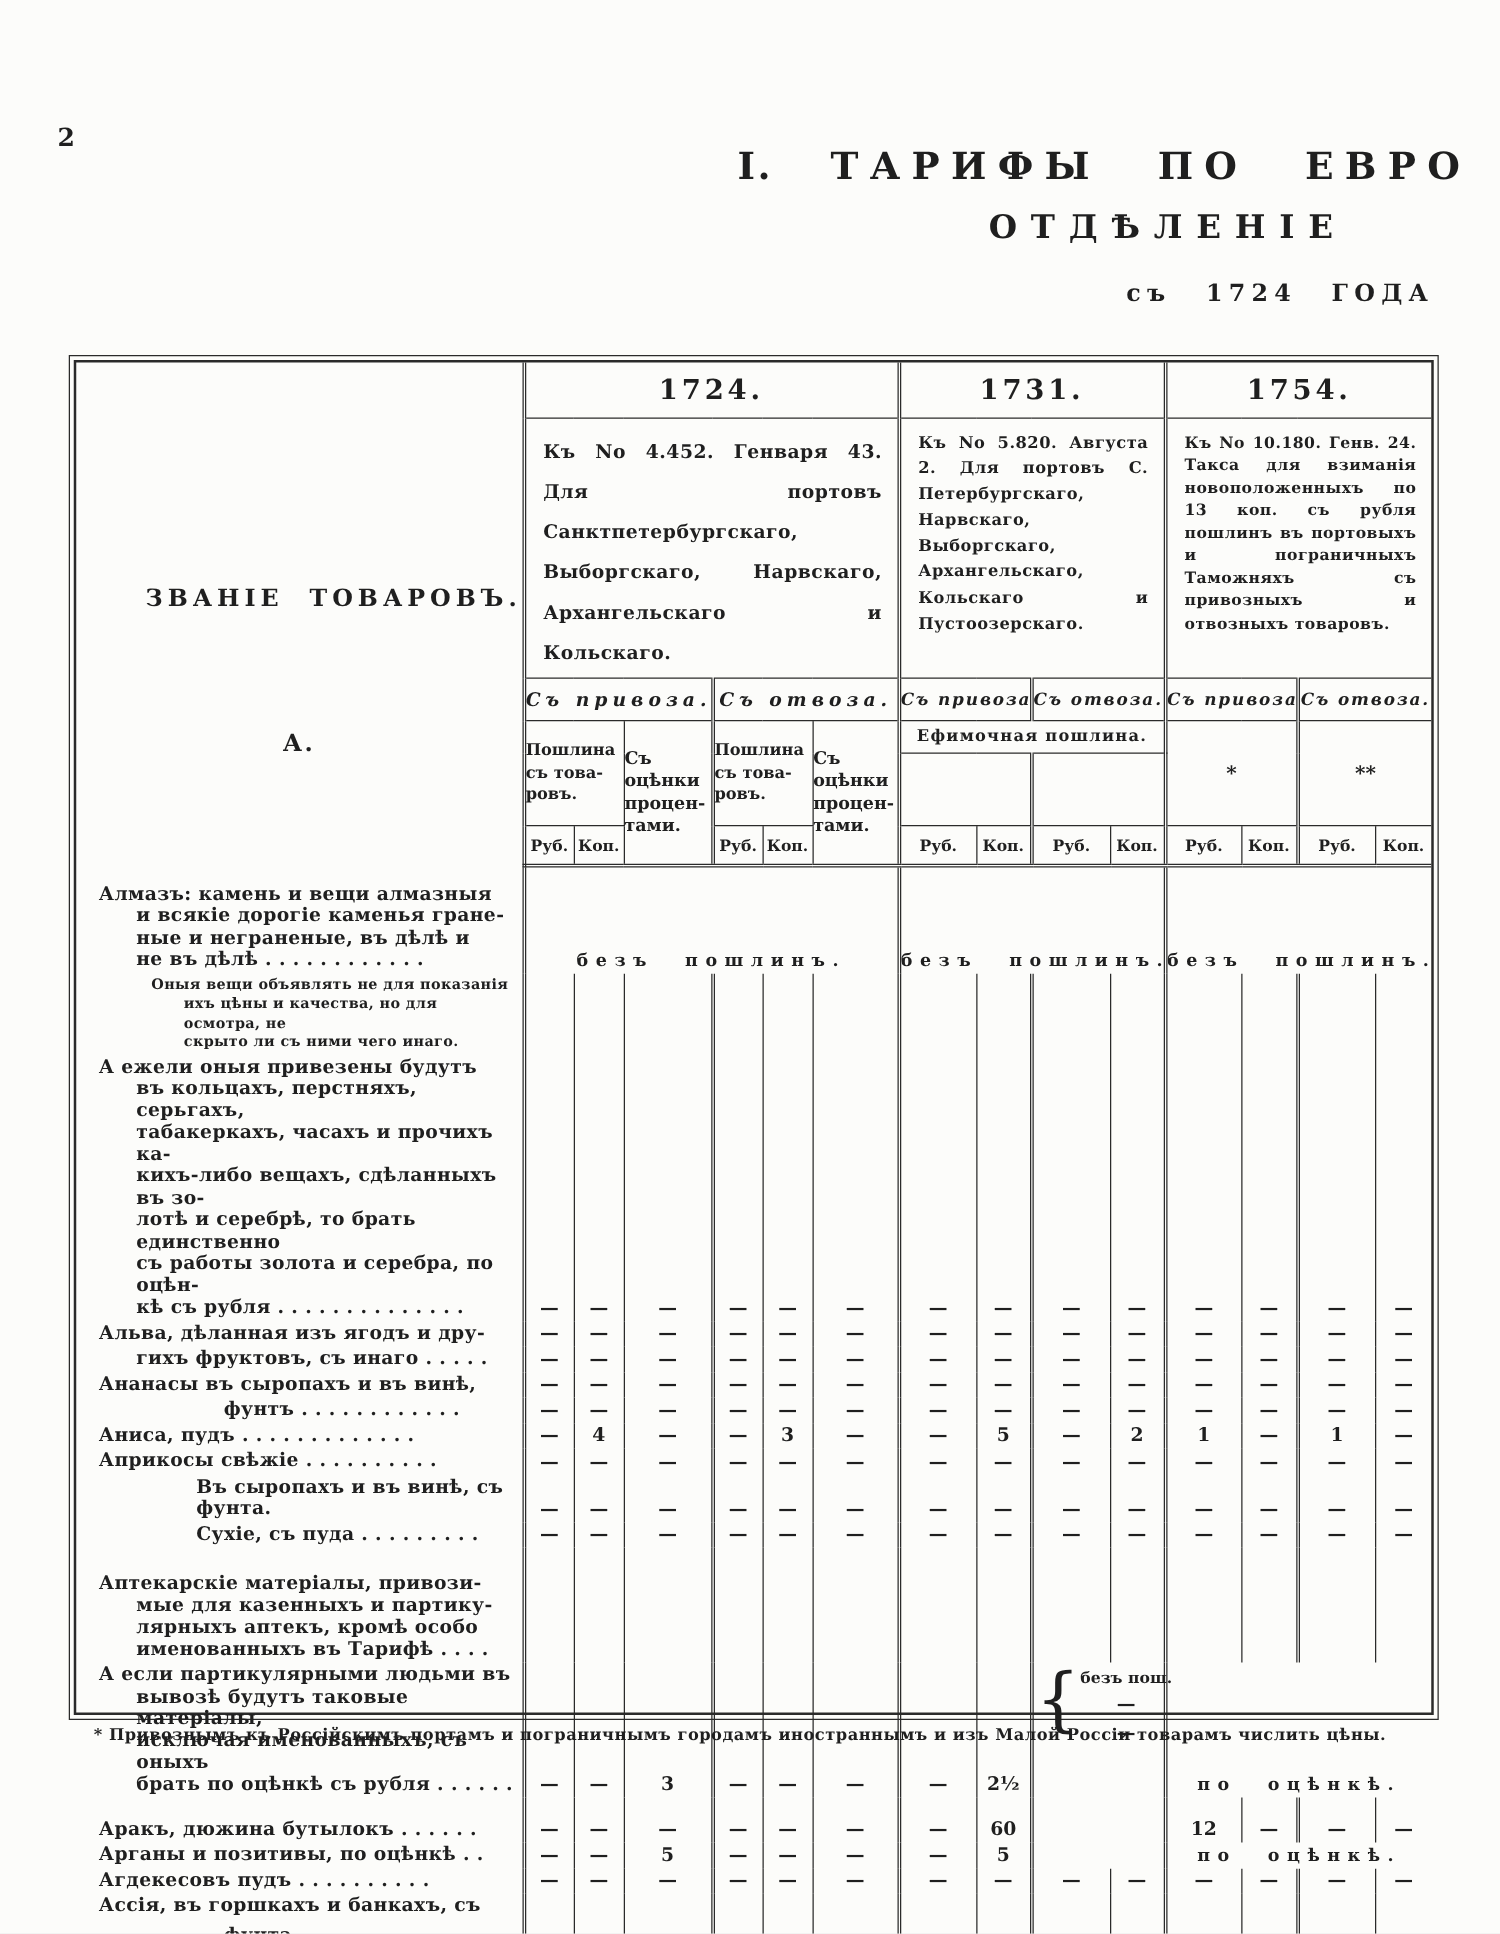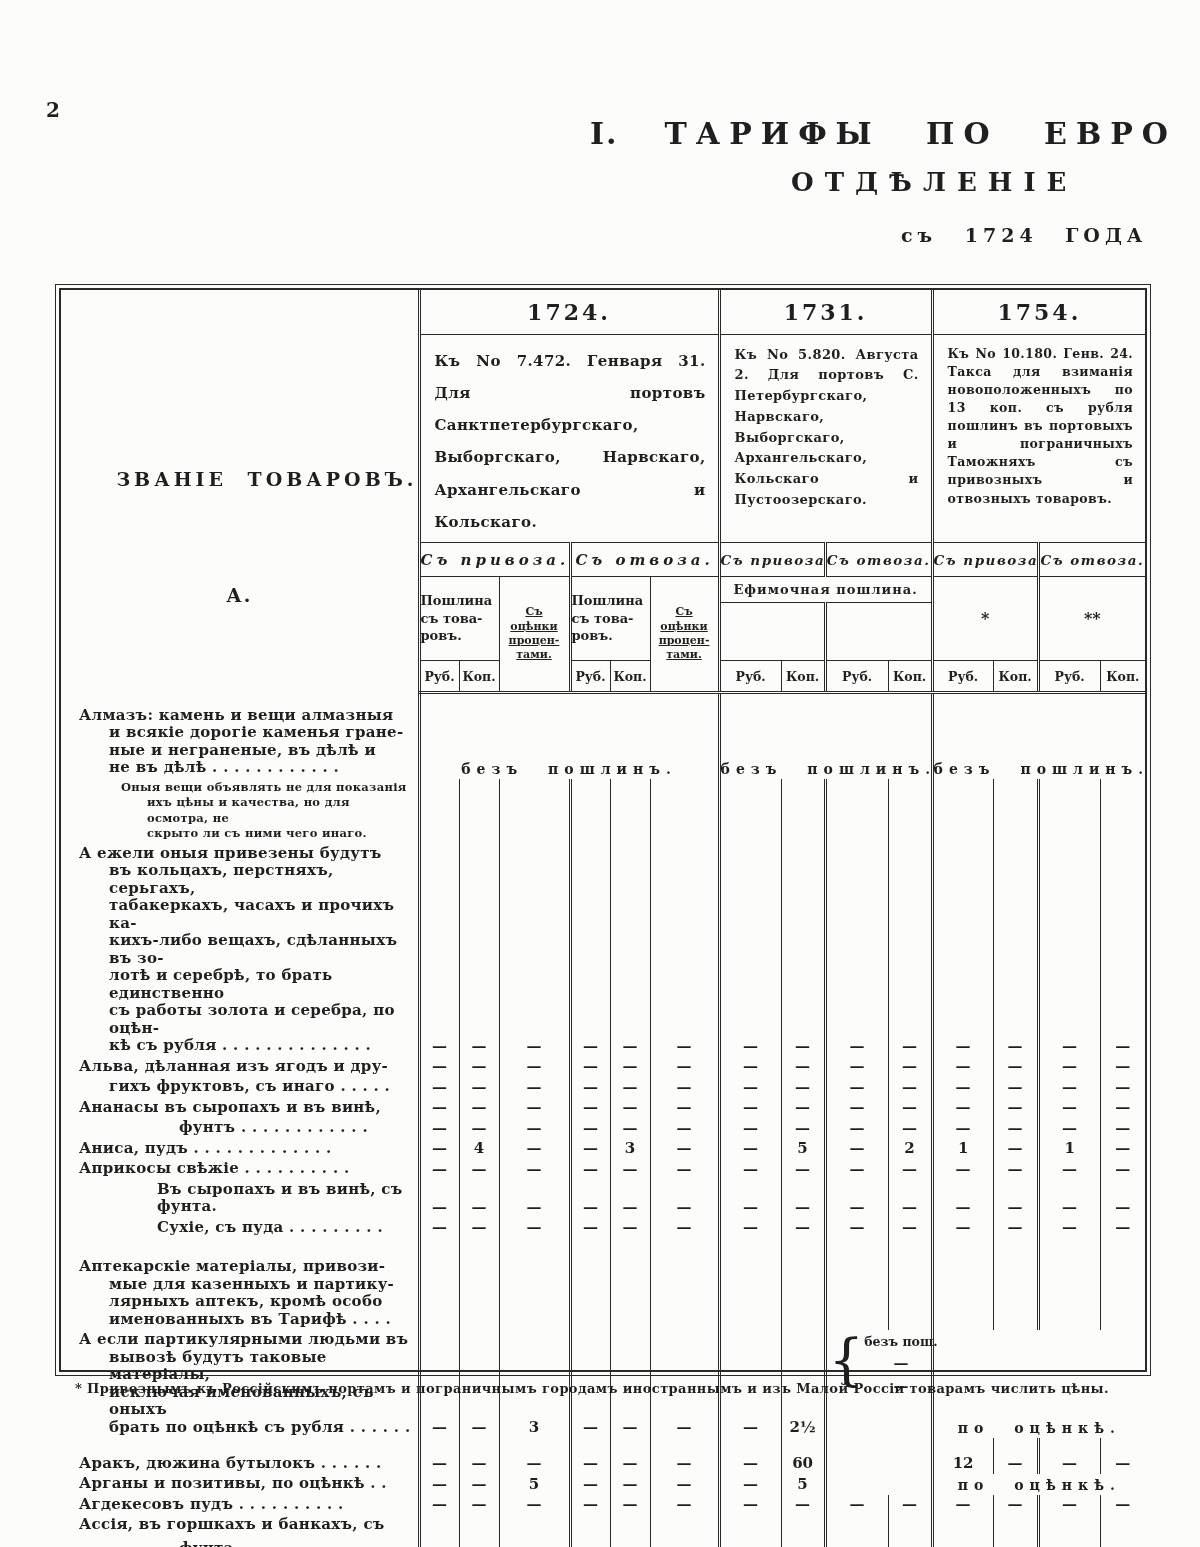--- a/index.html
+++ b/index.html
@@ -36,22 +36,22 @@
   .desc{font-weight:700;text-align:justify;vertical-align:top;
         border-bottom:1px solid #2a2a2a;padding:10px 12px 4px 14px;letter-spacing:.4px;}
   .desc-1724{font-size:15px;line-height:2.15;}
   .desc-1731{font-size:13px;line-height:1.6;}
   .desc-1754{font-size:12.5px;line-height:1.45;}
   .io{font-style:italic;font-weight:700;font-size:13.5px;text-align:center;vertical-align:middle;
       border-bottom:1px solid #2a2a2a;letter-spacing:1.5px;white-space:nowrap;overflow:hidden;}
   .io-1724{font-size:15px;letter-spacing:4px;}
   .duty{font-size:13px;font-weight:700;vertical-align:middle;line-height:1.35;
         white-space:pre-line;border-bottom:1px solid #2a2a2a;}
-  .oc{font-size:11px;font-weight:700;text-align:center;vertical-align:middle;line-height:1.3;
-      white-space:pre-line;border-bottom:3px double #2a2a2a;text-decoration:underline;}
+  .oc{font-size:14px;font-weight:700;text-align:left;vertical-align:middle;line-height:1.3;
+      white-space:pre-line;border-bottom:3px double #2a2a2a;}
   .efim{font-size:13px;font-weight:700;text-align:center;vertical-align:middle;
         border-bottom:1px solid #2a2a2a;letter-spacing:1px;}
   .d2{border-bottom:1px solid #2a2a2a;}
   .star{font-size:16px;font-weight:700;text-align:center;vertical-align:middle;
         border-bottom:1px solid #2a2a2a;}
   .unit{font-size:12.5px;font-weight:700;text-align:center;vertical-align:middle;
         border-bottom:3px double #2a2a2a;}
 
   .goods-head{position:relative;vertical-align:top;}
   .gh-title{position:absolute;top:178px;width:100%;text-align:right;
@@ -137,21 +137,21 @@
           <tr class="r-year">
             <td class="goods-head" rowspan="6">
               <div class="gh-title">ЗВАНІЕ ТОВАРОВЪ.</div>
               <div class="gh-section">А.</div>
             </td>
             <td class="year bl-th" colspan="6">1724.</td>
             <td class="year bl-th" colspan="4">1731.</td>
             <td class="year bl-th" colspan="4">1754.</td>
           </tr>
           <tr class="r-desc">
-            <td class="desc desc-1724 bl-th" colspan="6">Къ No 7.472. Генваря 31. Для портовъ Санктпетербургскаго, Выборгскаго, Нарвскаго, Архангельскаго и Кольскаго.</td>
+            <td class="desc desc-1724 bl-th" colspan="6">Къ No 4.452. Генваря 43. Для портовъ Санктпетербургскаго, Выборгскаго, Нарвскаго, Архангельскаго и Кольскаго.</td>
             <td class="desc desc-1731 bl-th" colspan="4">Къ No 5.820. Августа 2. Для портовъ С. Петербургскаго, Нарвскаго, Выборгскаго, Архангельскаго, Кольскаго и Пустоозерскаго.</td>
             <td class="desc desc-1754 bl-th" colspan="4">Къ No 10.180. Генв. 24. Такса для взиманія новоположенныхъ по 13 коп. съ рубля пошлинъ въ портовыхъ и пограничныхъ Таможняхъ съ привозныхъ и отвозныхъ товаровъ.</td>
           </tr>
           <tr class="r-io">
             <td class="io io-1724 bl-th" colspan="3">Съ привоза.</td>
             <td class="io io-1724 bl-m" colspan="3">Съ отвоза.</td>
             <td class="io bl-th" colspan="2">Съ привоза.</td>
             <td class="io bl-m" colspan="2">Съ отвоза.</td>
             <td class="io bl-th" colspan="2">Съ привоза.</td>
             <td class="io bl-m" colspan="2">Съ отвоза.</td>

